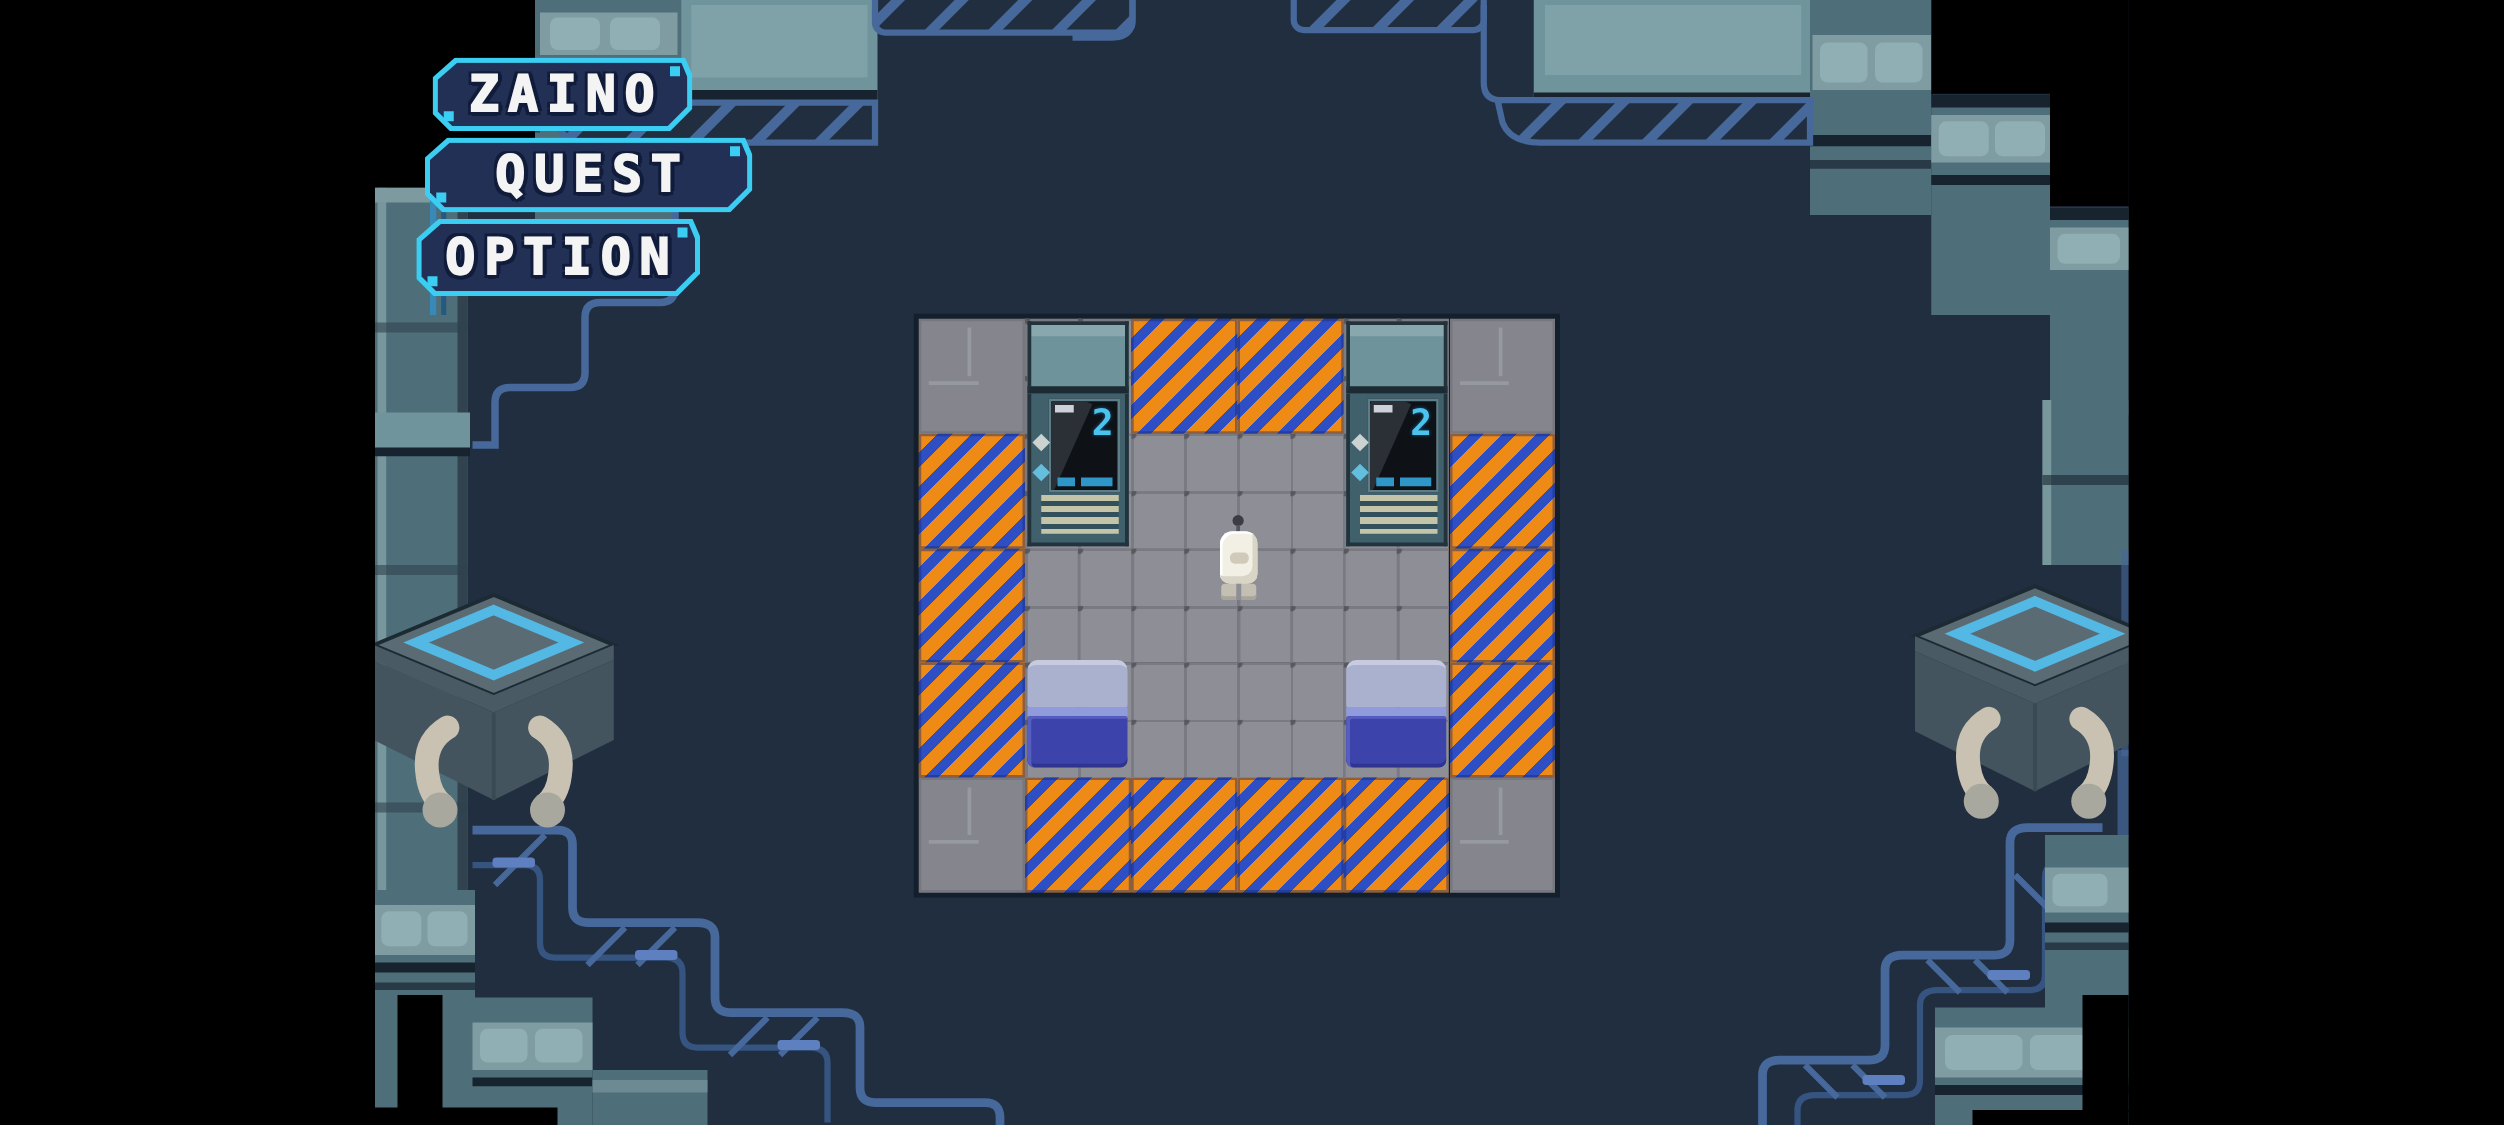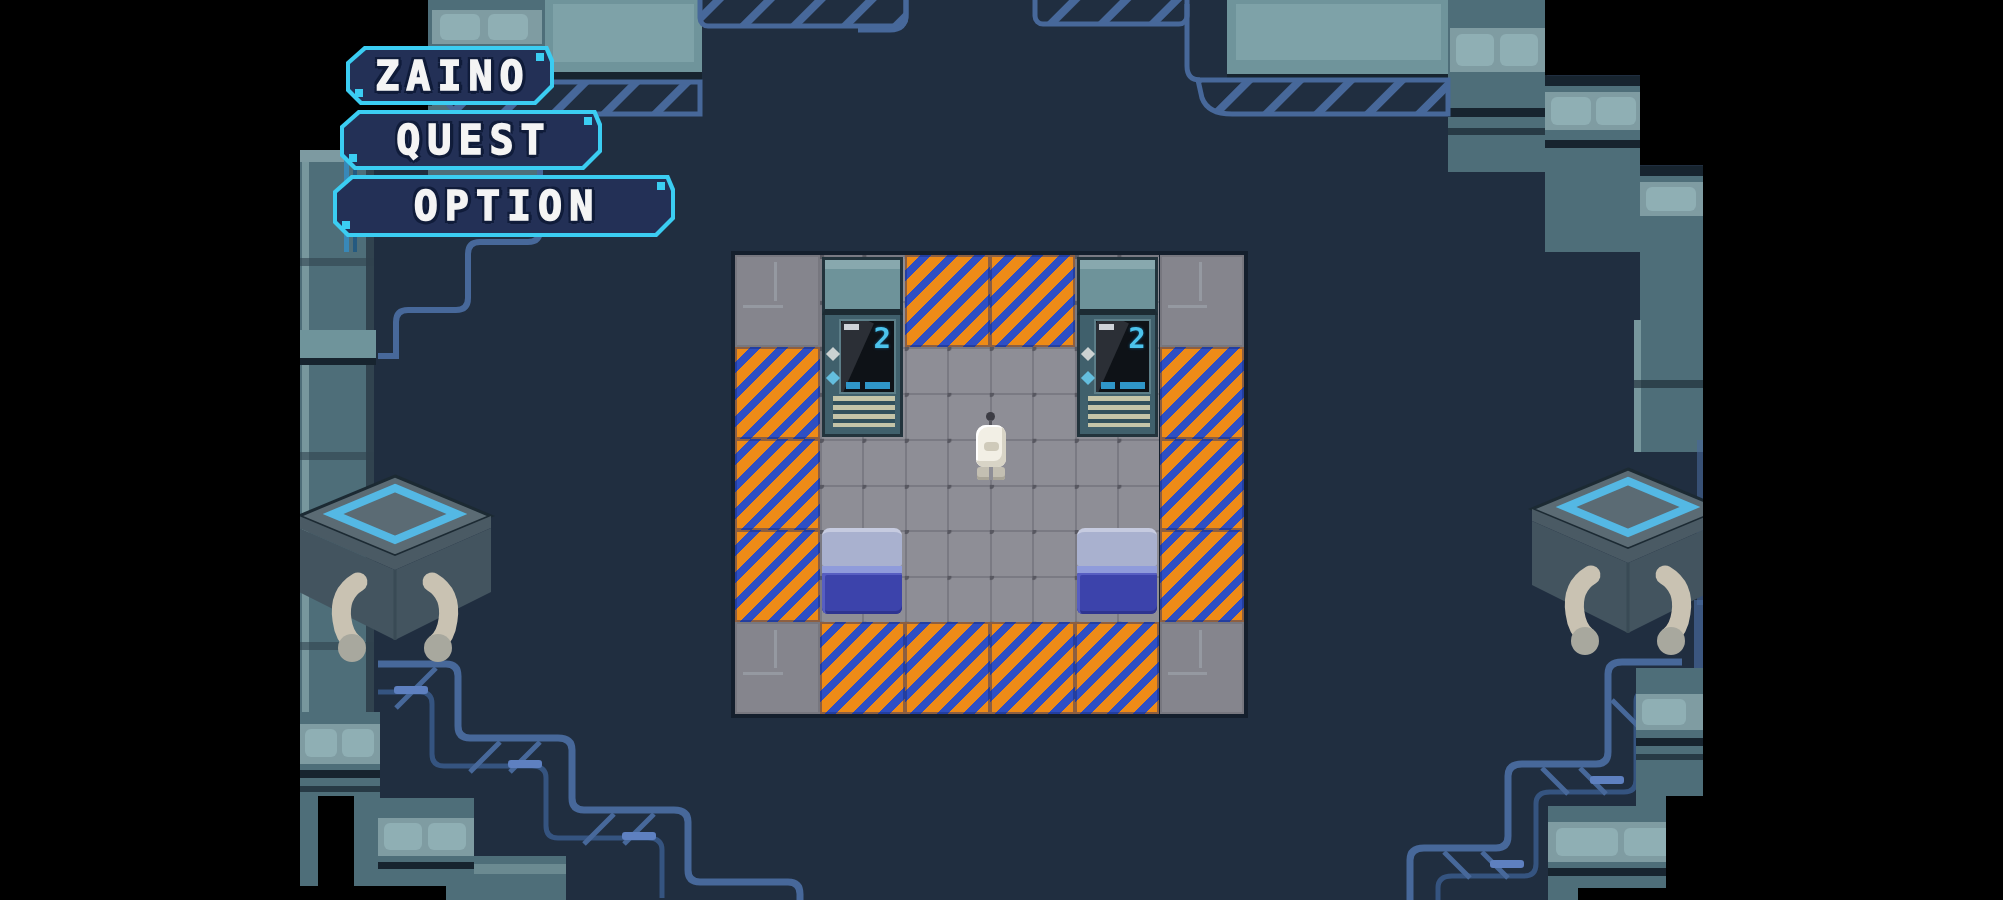--- a/index.html
+++ b/index.html
@@ -82,21 +82,21 @@
   .mbtn .lbl{position:absolute;inset:0;display:flex;align-items:center;justify-content:center;
     font-weight:bold;font-size:40px;letter-spacing:7px;color:#f4f4f4;
     -webkit-text-stroke:1.5px #f4f4f4;padding-left:6px;
     text-shadow:3px 3px 0 #101c3a,-3px 3px 0 #101c3a,3px -3px 0 #101c3a,-3px -3px 0 #101c3a,
       0 4px 0 #101c3a,4px 0 0 #101c3a;}
   .mbtn .dot{position:absolute;width:8px;height:8px;background:#3bcdf2;}
   .mbtn .dot.tr{right:10px;top:7px;}
   .mbtn .dot.bl{left:9px;bottom:8px;}
   #btn-zaino{left:346px;top:46px;width:208px;height:59px;}
   #btn-quest{left:340px;top:110px;width:262px;height:60px;}
-  #btn-option{left:333px;top:175px;width:342px;height:62px;}
+  #btn-option{left:333px;top:175px;width:227px;height:62px;}
 </style>
 </head>
 <body>
 
 <div id="stage">
   <div id="viewport"></div>
 
   <svg id="decor" width="2003" height="900" viewBox="0 0 2003 900">
     <defs>
       <pattern id="hatch" width="36" height="36" patternUnits="userSpaceOnUse" patternTransform="rotate(45)">

